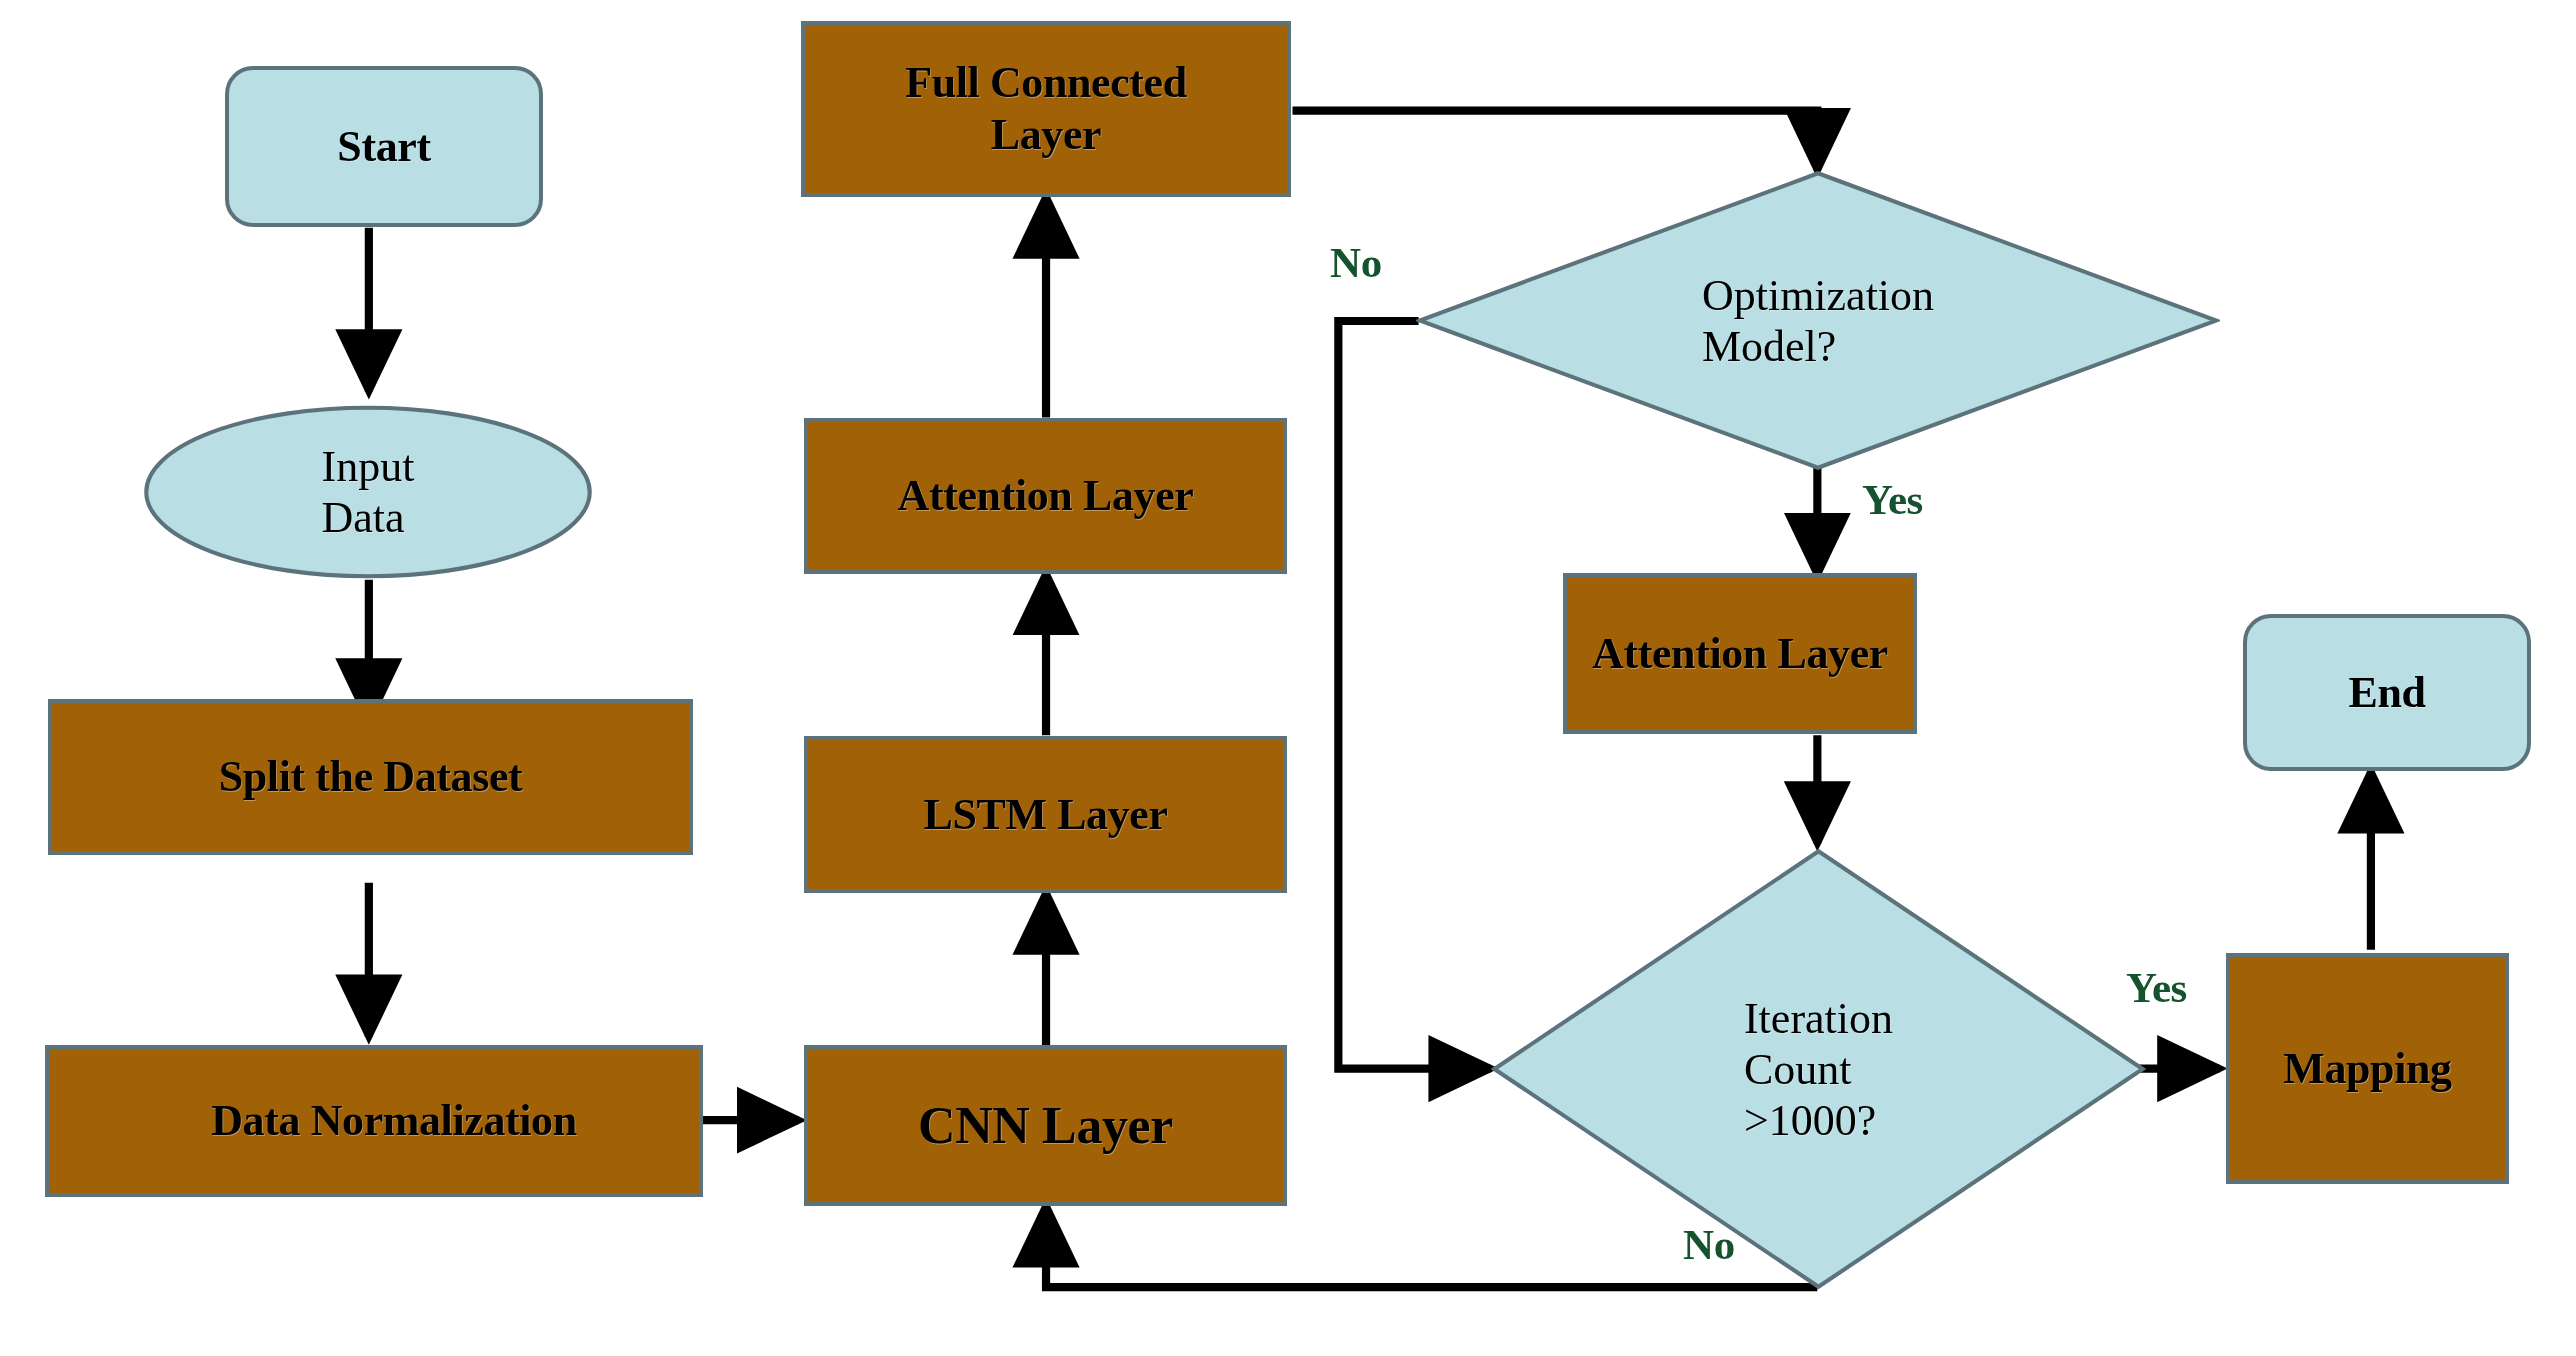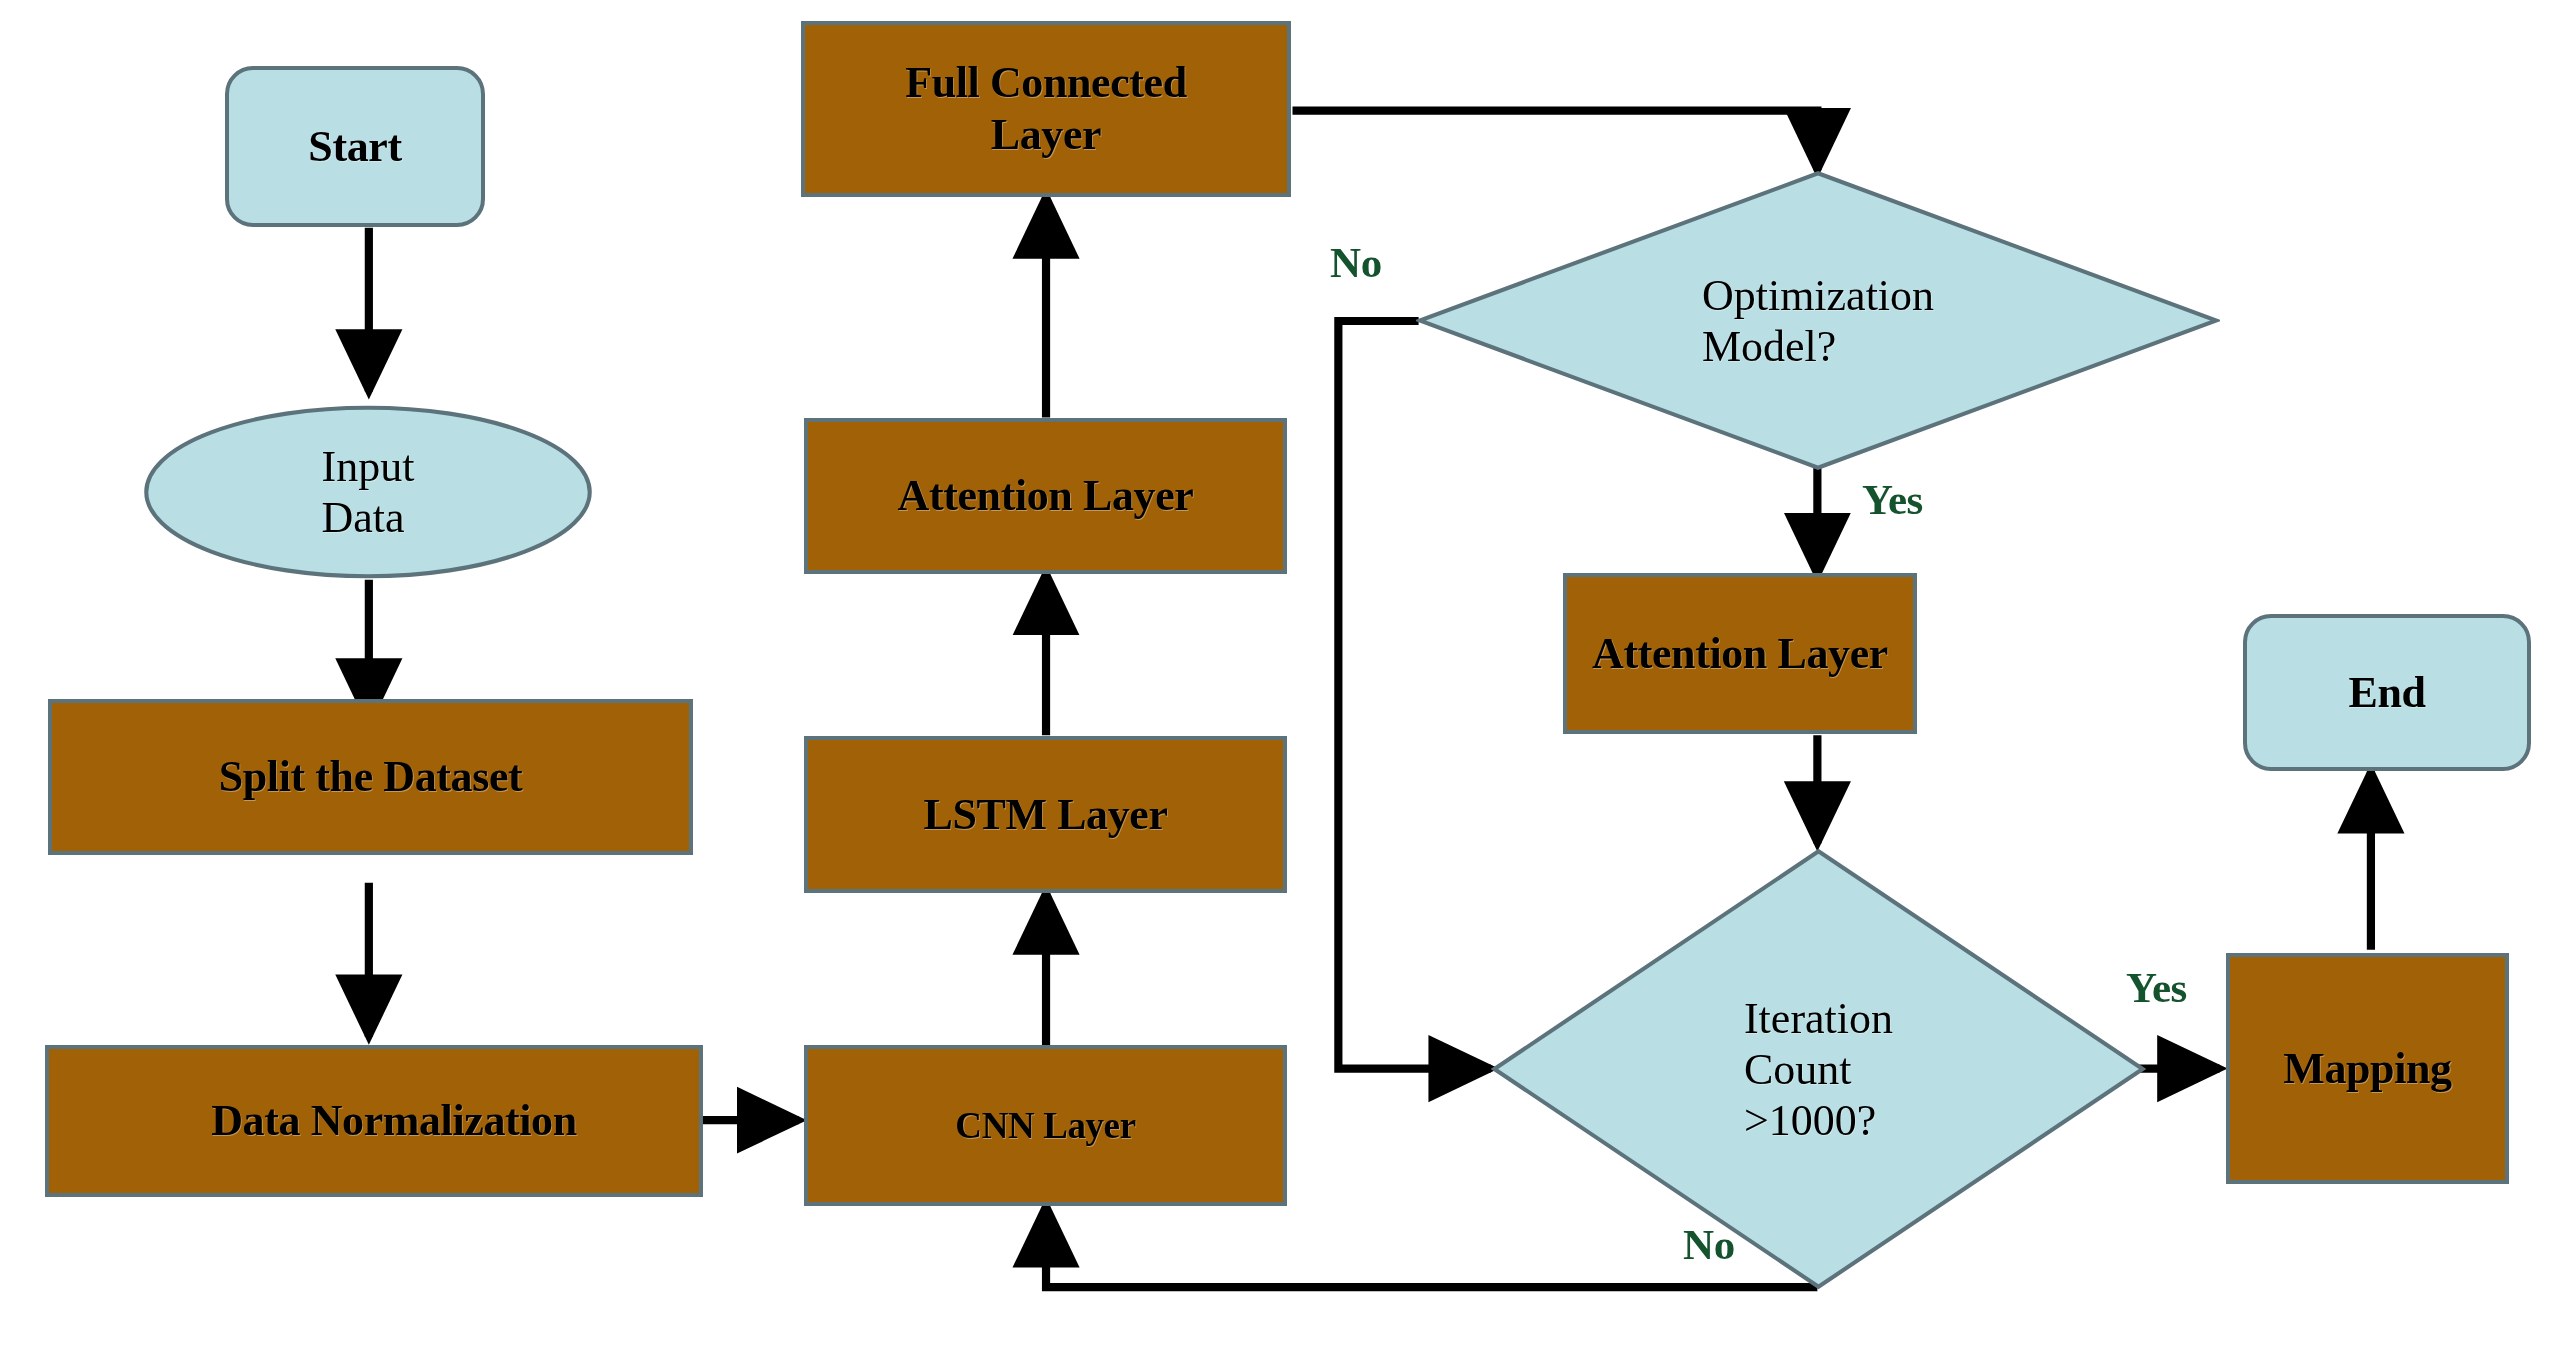--- a/index.html
+++ b/index.html
@@ -107,41 +107,41 @@
       <path d="M1732,392 L1634,392 L1634,1305 L1820,1305"></path>
 
       <path d="M2612,1305 L2710,1305"></path>
 
       <path d="M2895,1160 L2895,942"></path>
 
       <path d="M2219,1572 L1277,1572 L1277,1472"></path>
     </g>
   </svg>
 
-  <div class="node term" style="left:225px; top:66px; width:260px; height:161px; font-size:44px;">
+  <div class="node term" style="left:225px; top:66px; width:318px; height:161px; font-size:44px;">
     <span class="node-label">Start</span>
   </div>
 
   <div class="ell-wrap" style="left:143px; top:405px; width:450px; height:174px;">
     <svg width="450" height="174" viewBox="0 0 550 212" xmlns="http://www.w3.org/2000/svg">
       <ellipse cx="275" cy="106" rx="271" ry="103" fill="#b9dee3" stroke="#5c737c" stroke-width="5"></ellipse>
     </svg>
     <span class="node-label" style="font-size:44px;">Input
 Data</span>
   </div>
 
   <div class="node proc" style="left:48px; top:699px; width:645px; height:156px; font-size:44px;">
     <span class="node-label">Split the Dataset</span>
   </div>
 
   <div class="node proc" style="left:45px; top:1045px; width:658px; height:152px; font-size:44px;padding-left:40px;">
     <span class="node-label">Data Normalization</span>
   </div>
 
-  <div class="node proc" style="left:804px; top:1045px; width:483px; height:161px; font-size:37px;">
+  <div class="node proc" style="left:804px; top:1045px; width:483px; height:161px; font-size:52px;">
     <span class="node-label">CNN Layer</span>
   </div>
 
   <div class="node proc" style="left:804px; top:736px; width:483px; height:157px; font-size:44px;">
     <span class="node-label">LSTM Layer</span>
   </div>
 
   <div class="node proc" style="left:804px; top:418px; width:483px; height:156px; font-size:44px;">
     <span class="node-label">Attention Layer</span>
   </div>

